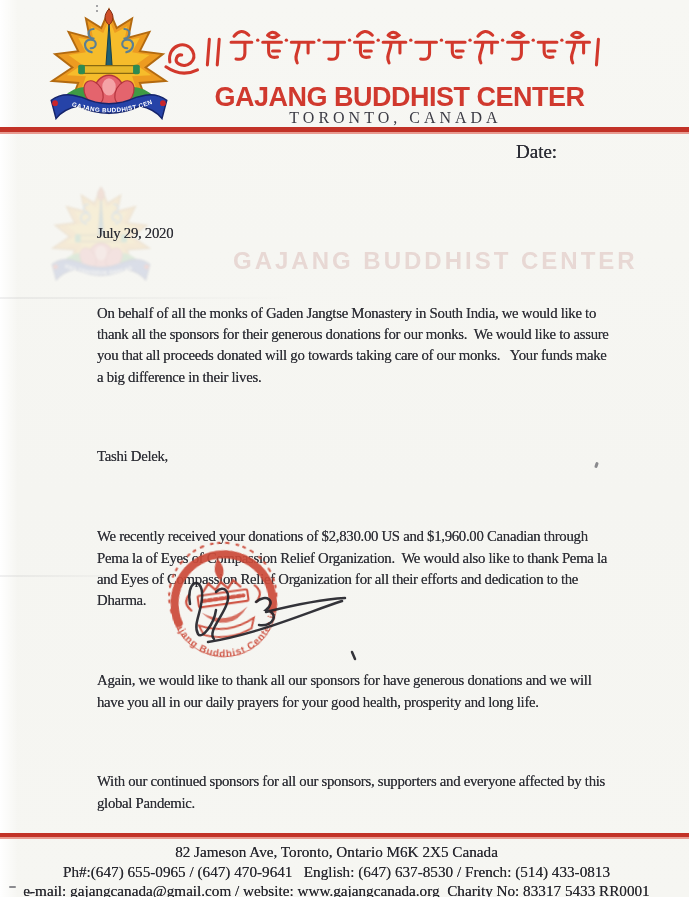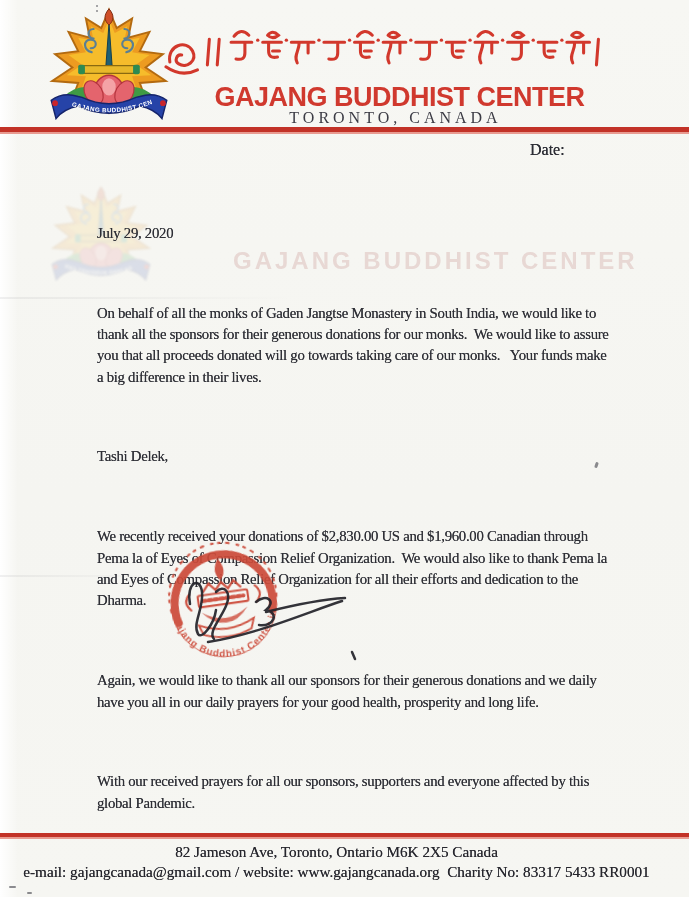--- a/index.html
+++ b/index.html
@@ -33,21 +33,21 @@
   .org-location{
     position:absolute;left:102px;right:0;top:109px;text-align:center;
     font-size:16px;letter-spacing:4px;color:#3b3b44;
   }
   .rule{position:absolute;left:0;right:0;}
   .rule-top-dark{top:127px;height:5px;background:#c23227;}
   .rule-top-light{top:132px;height:2px;background:#e89b91;}
   .rule-bot-dark{top:833px;height:4px;background:#c23227;}
   .rule-bot-light{top:837px;height:2px;background:#e89b91;}
   
-  .date-label{position:absolute;left:530px;top:141px;font-size:16px;color:#2c2d35;text-shadow:0 0 .4px #2c2d35;}
+  .date-label{position:absolute;left:516px;top:141px;font-size:19px;color:#2c2d35;text-shadow:0 0 .4px #2c2d35;}
   .letter-body{
     position:absolute;left:97px;top:180px;width:512px;
     font-size:14.8px;line-height:21.4px;letter-spacing:-0.3px;
     text-shadow:0 0 .5px rgba(46,47,54,.8);
     white-space:pre-wrap;
   }
   .letter-body p{margin:0 0 15.5px 0;}
   
   .stamp{position:absolute;left:157px;top:537px;width:134px;height:136px;transform:rotate(-8deg);opacity:.92;filter:blur(.3px);}
   .signature{position:absolute;left:168px;top:562px;width:222px;height:112px;}
@@ -190,22 +190,22 @@
   <div class="rule rule-top-dark"></div>
   <div class="rule rule-top-light"></div>
 
   <div class="date-label">Date:</div>
 
   <div class="letter-body">
     <p>July 29, 2020</p>
     <p>On behalf of all the monks of Gaden Jangtse Monastery in South India, we would like to thank all the sponsors for their generous donations for our monks.  We would like to assure you that all proceeds donated will go towards taking care of our monks.   Your funds make a big difference in their lives.</p>
     <p>Tashi Delek,</p>
     <p>We recently received your donations of $2,830.00 US and $1,960.00 Canadian through Pema la of Eyes of Compassion Relief Organization.  We would also like to thank Pema la and Eyes of Compassion Relief Organization for all their efforts and dedication to the Dharma.</p>
-    <p>Again, we would like to thank all our sponsors for their generous donations and we daily have you all in our daily prayers for your good health, prosperity and long life.</p>
-    <p>With our received prayers for all our sponsors, supporters and everyone affected by this global Pandemic.</p>
+    <p>Again, we would like to thank all our sponsors for have generous donations and we will have you all in our daily prayers for your good health, prosperity and long life.</p>
+    <p>With our continued sponsors for all our sponsors, supporters and everyone affected by this global Pandemic.</p>
     
   </div>
 
   <svg class="stamp" viewBox="0 0 150 150">
     <g stroke="#cc4a39" fill="none" stroke-linecap="round">
 
       <path d="M22,88 A55,55 0 1 1 128,88" stroke-width="9" stroke-dasharray="5 3 2 2 7 3 3 2 4 2 6 3 2 2 5 3"></path>
       <path d="M18,84 A60,60 0 1 1 132,84" stroke-width="2.4" stroke-dasharray="2 7 3 9 2 6"></path>
 
       <path d="M75,24 c6,10 5,16 0,22 c-5,-6 -6,-12 0,-22" fill="#cc4a39" stroke-width="1.5"></path>
@@ -231,16 +231,17 @@
       <path d="M98,50 C130,42 160,37 177,36"></path>
       <path d="M40,80 C90,72 140,50 174,39"></path>
       <path d="M184,90 l3,7"></path>
     </g>
   </svg>
 
   <div class="rule rule-bot-dark"></div>
   <div class="rule rule-bot-light"></div>
   <div class="footer">
     <div class="footer-line">82 Jameson Ave, Toronto, Ontario M6K 2X5 Canada</div>
+    <div class="footer-line">Ph#:(647) 655-0965 / (647) 470-9641   English: (647) 637-8530 / French: (514) 433-0813</div>
     <div class="footer-line">e-mail: gajangcanada@gmail.com / website: www.gajangcanada.org  Charity No: 83317 5433 RR0001</div>
   </div>
 
 </div>
 
 </body></html>

